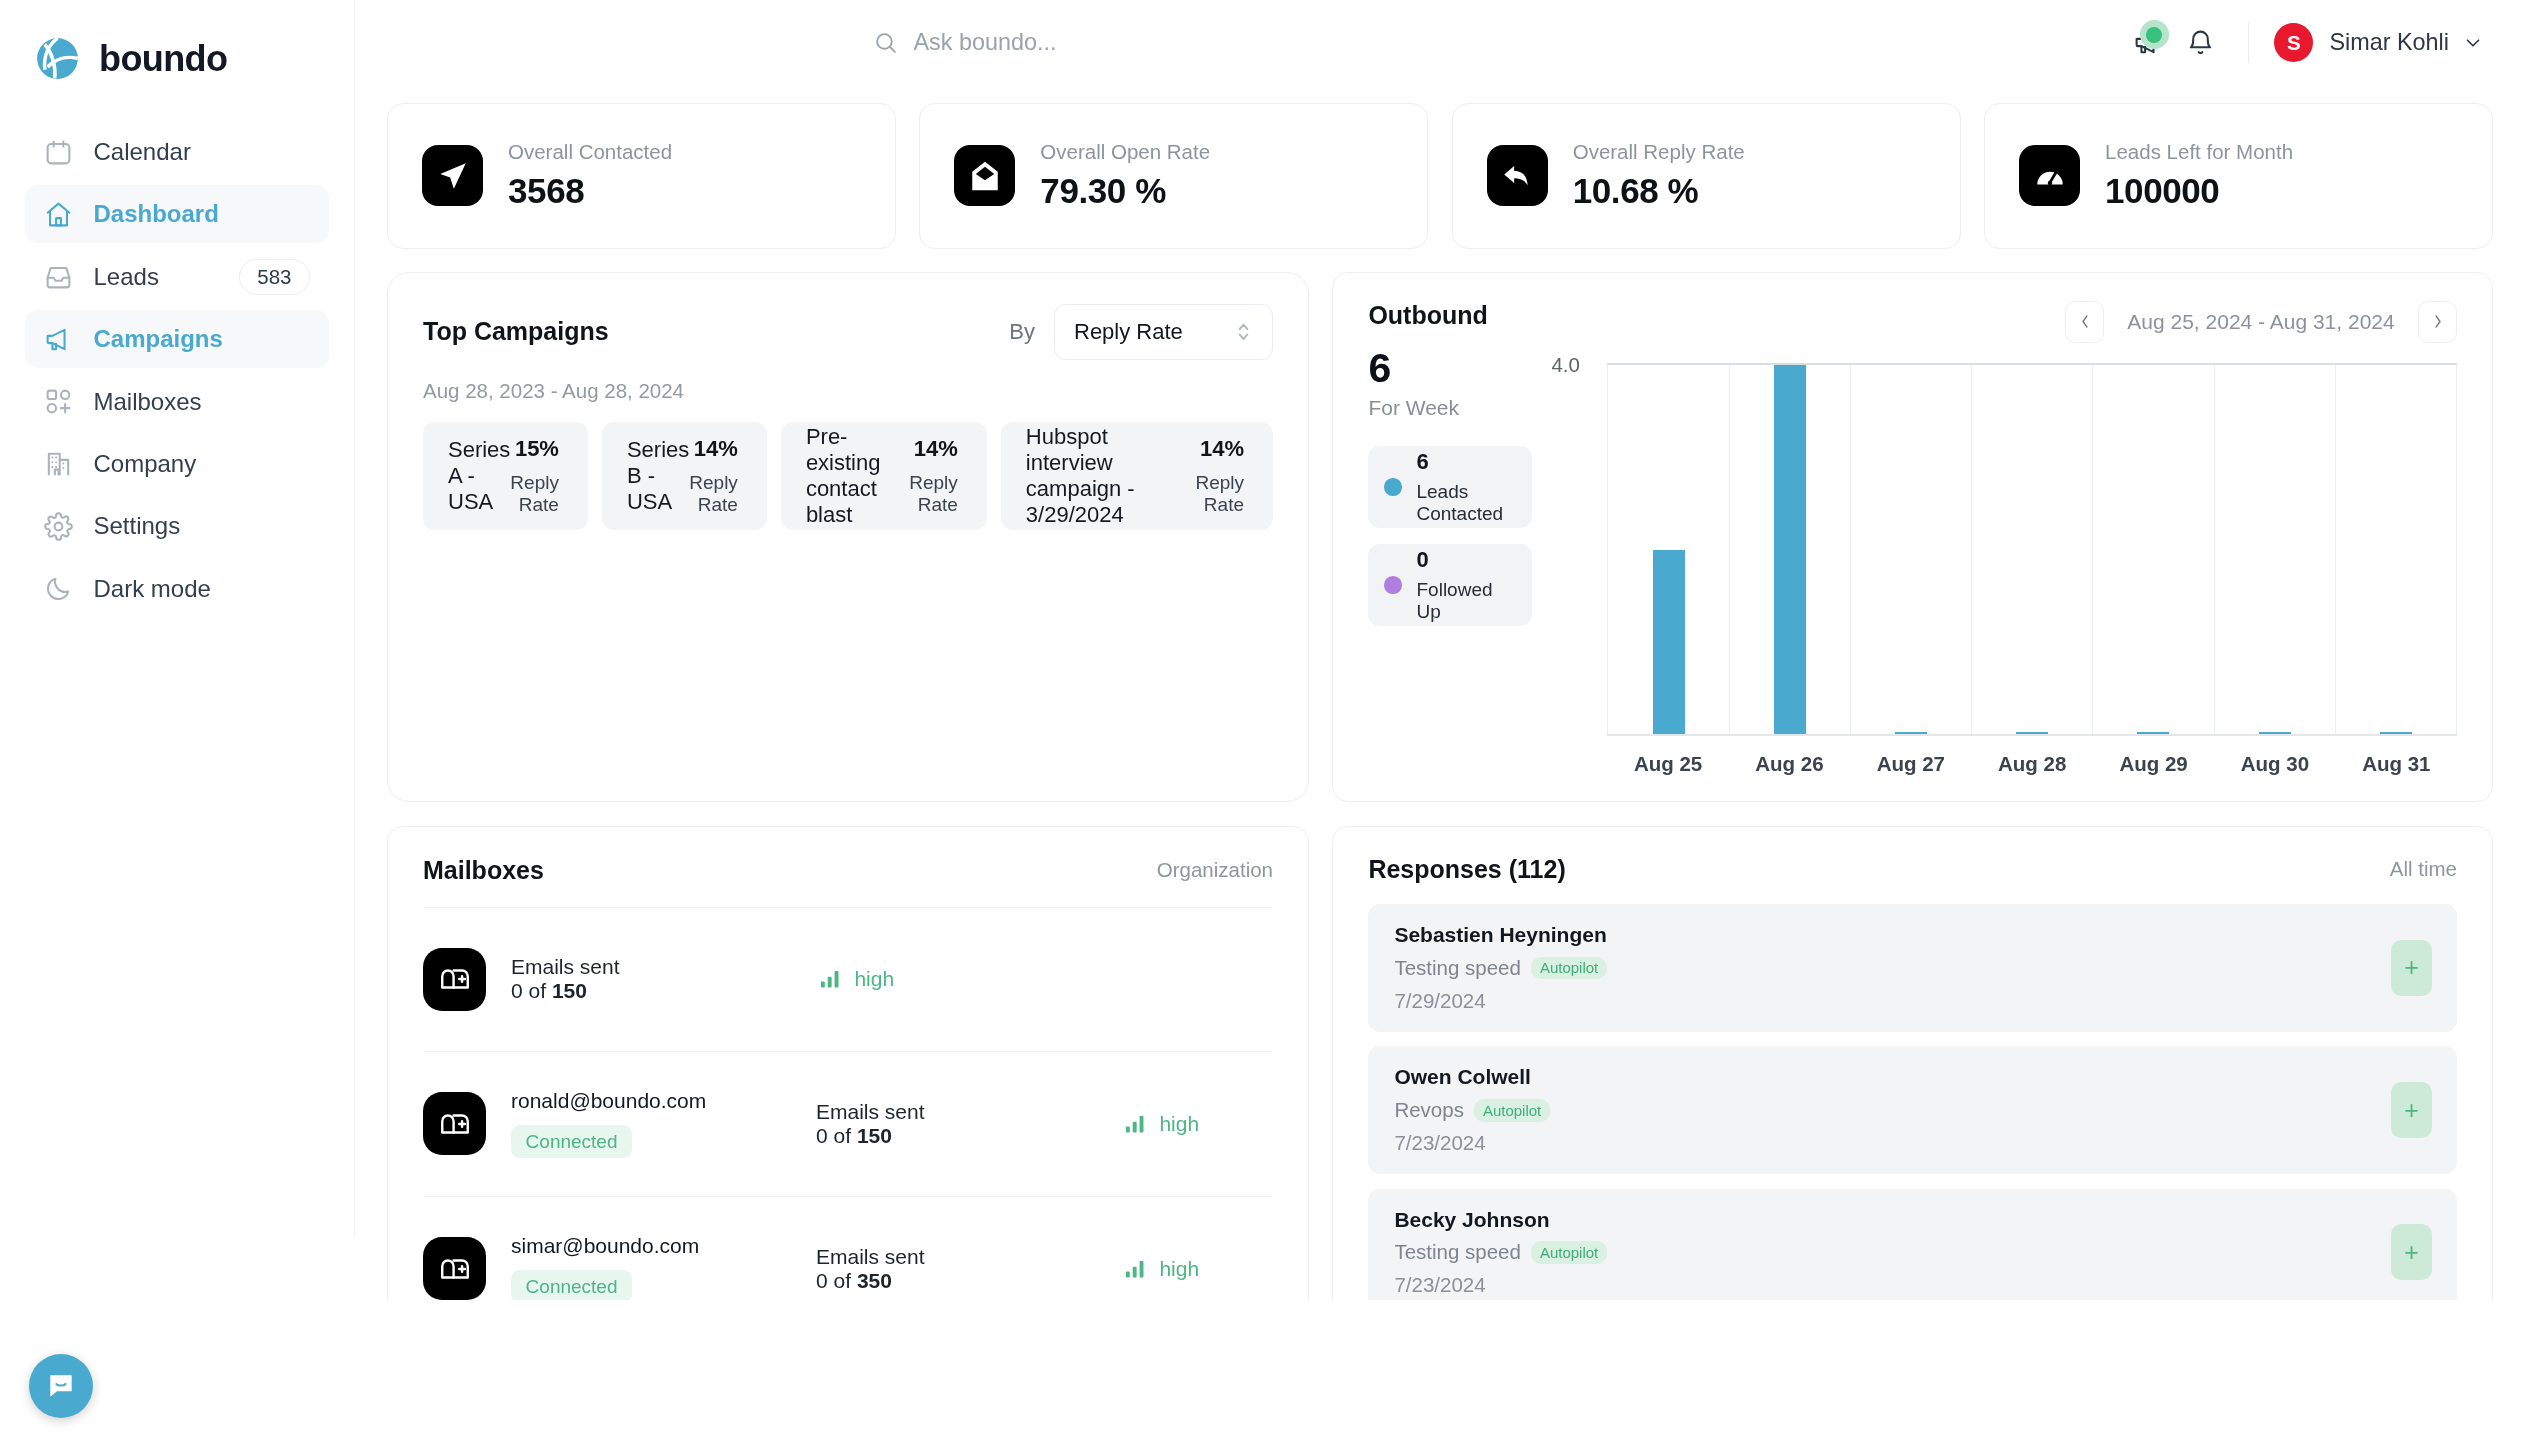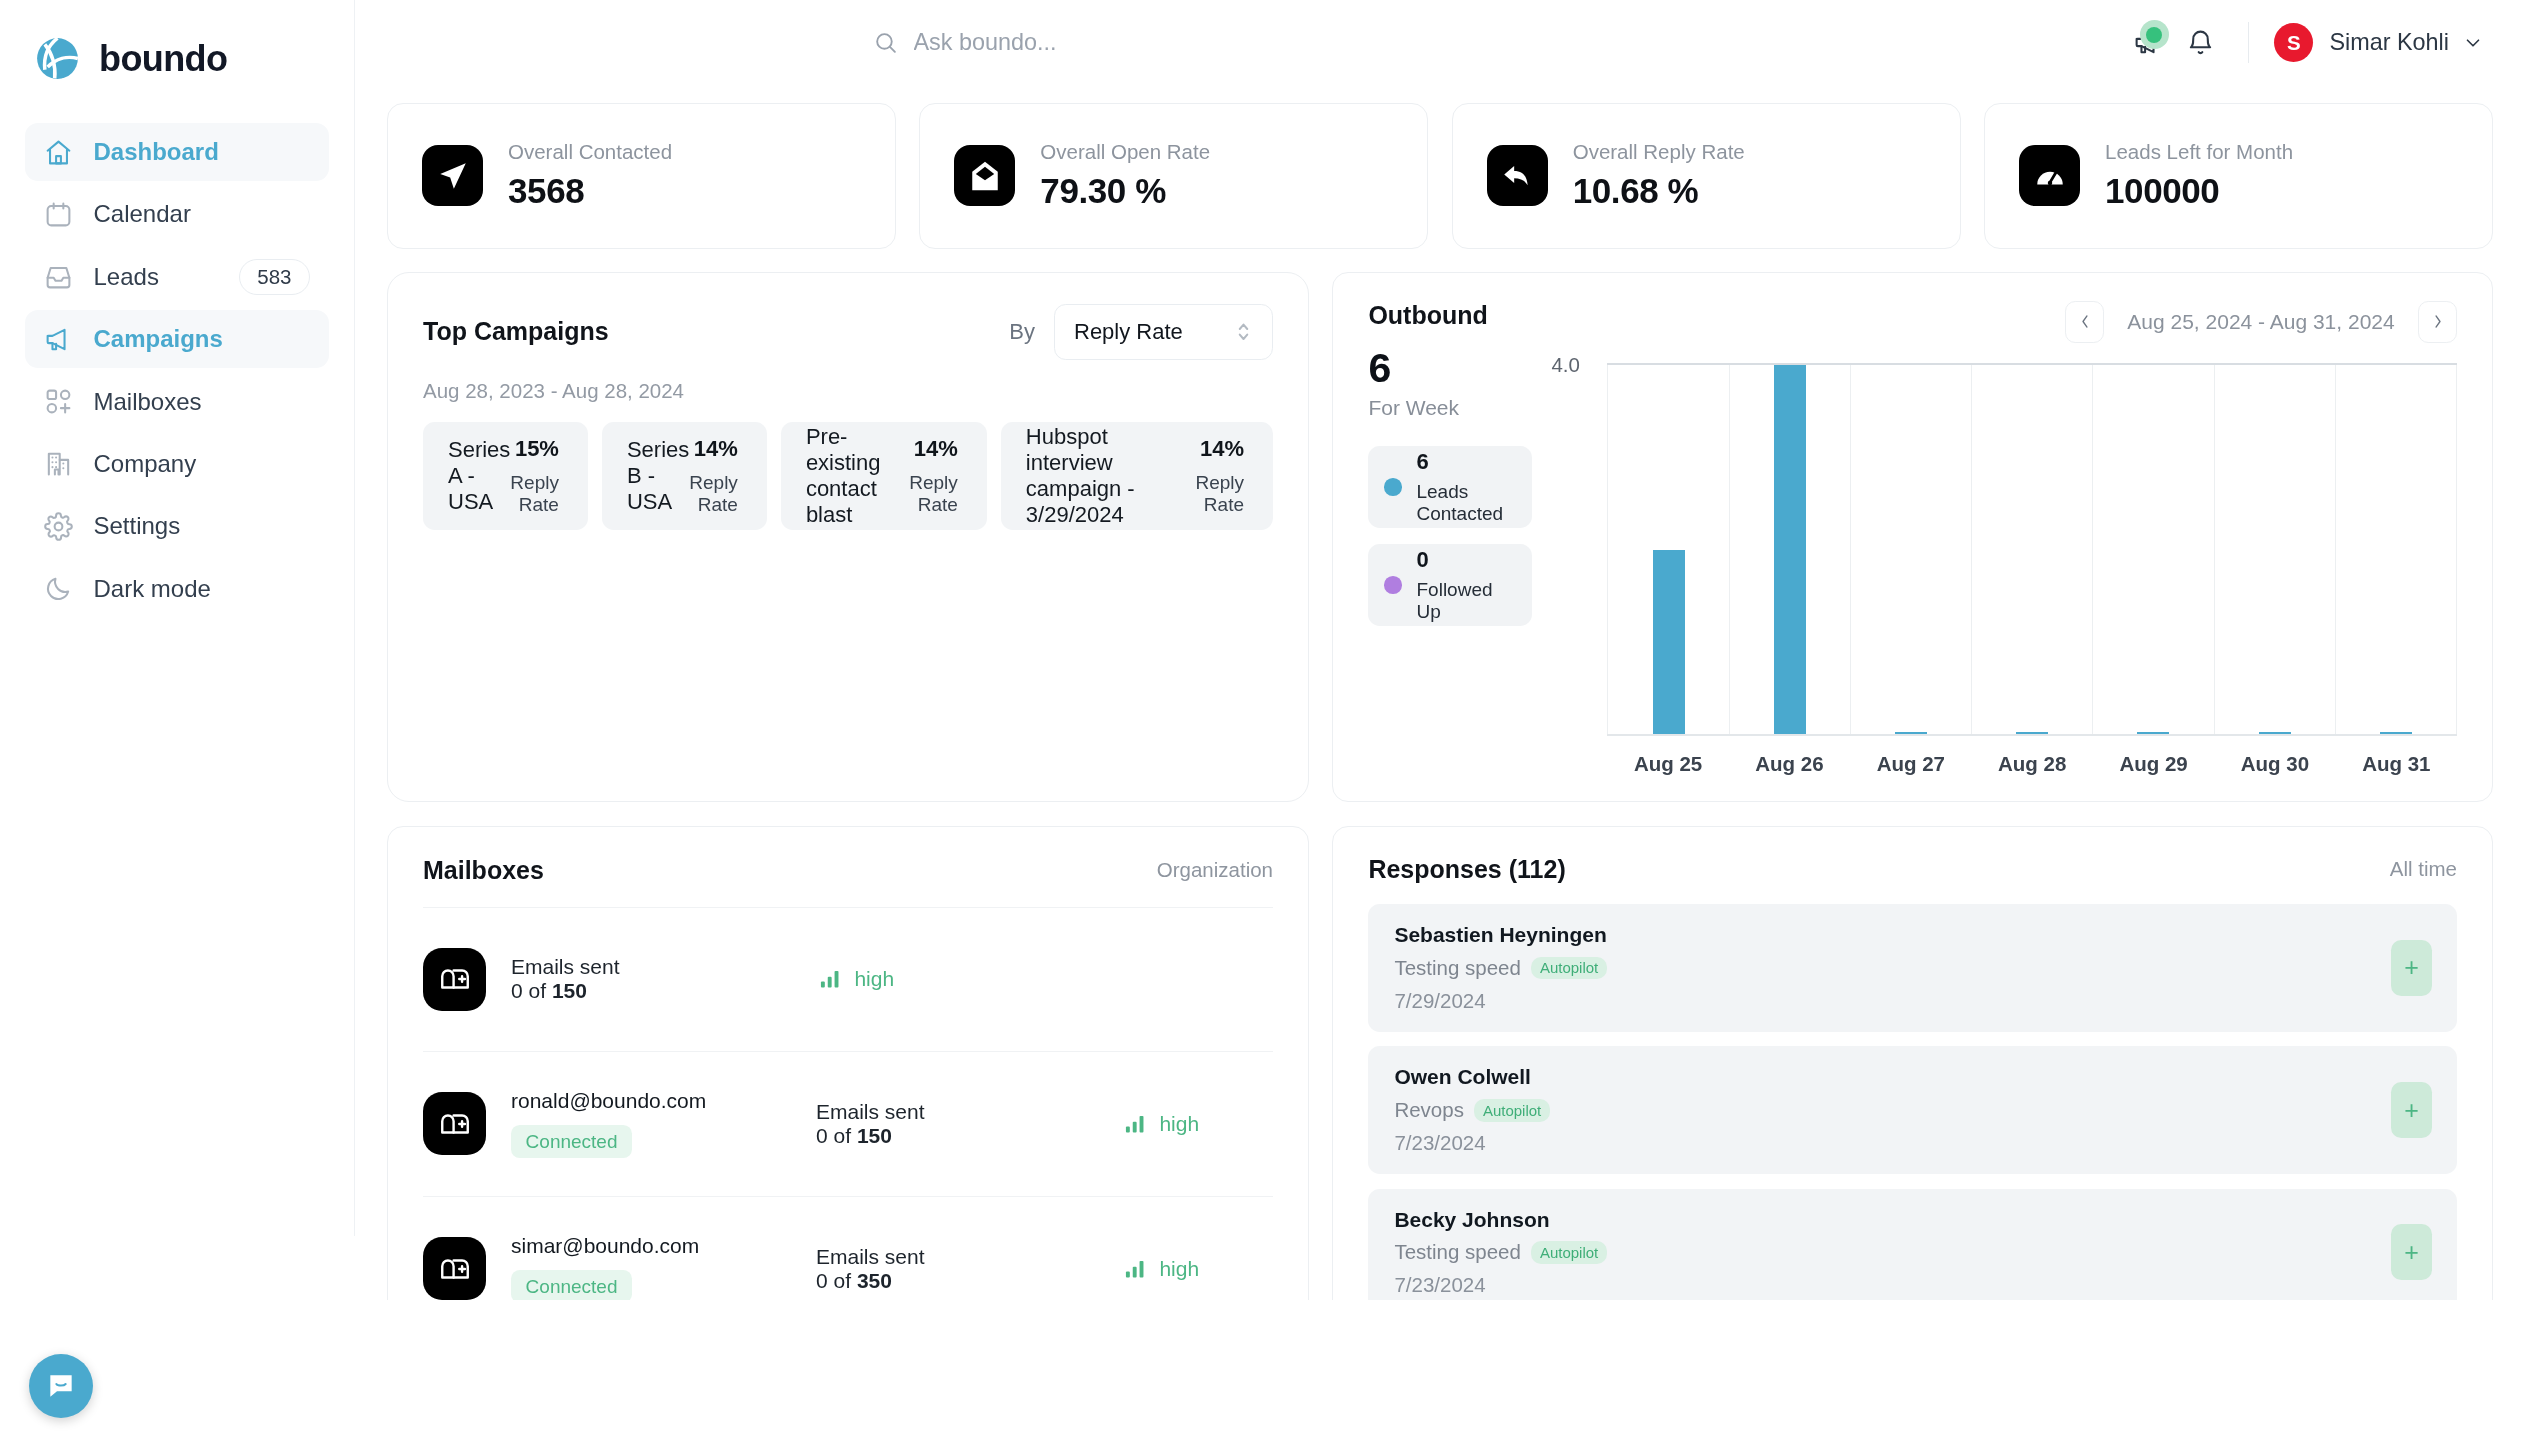--- a/index.html
+++ b/index.html
@@ -217,35 +217,35 @@
         <circle cx="32" cy="32" r="29" fill="#4aa9ce"></circle>
         <path d="M32 3 C18 14 12 30 14 48" stroke="#fff" stroke-width="5" fill="none"></path>
         <path d="M61 32 C46 28 30 32 18 44" stroke="#fff" stroke-width="5" fill="none"></path>
         <path d="M14 12 C24 24 30 42 28 60" stroke="#fff" stroke-width="5" fill="none"></path>
       </svg>
       <span class="brand-name">boundo</span>
     </div>
 
     <nav class="nav">
 
+      <div class="nav-item">
+        <svg class="ico" viewBox="0 0 24 24" fill="none" stroke="#aab2bc" stroke-width="1.7" stroke-linecap="round">
+            <rect x="3" y="5" width="18" height="16" rx="3"></rect>
+            <path d="M8 3v4M16 3v4"></path>
+          </svg>
+        <span class="nav-label">Calendar</span>
+      </div>
+
       <div class="nav-item active">
         <svg class="ico" viewBox="0 0 24 24" fill="none" stroke="#4aa9ce" stroke-width="1.7" stroke-linecap="round" stroke-linejoin="round">
             <path d="M3 10.5 12 3l9 7.5"></path>
             <path d="M5 9.5V21h14V9.5"></path>
             <rect x="10" y="15" width="4" height="6"></rect>
           </svg>
         <span class="nav-label">Dashboard</span>
-      </div>
-
-      <div class="nav-item">
-        <svg class="ico" viewBox="0 0 24 24" fill="none" stroke="#aab2bc" stroke-width="1.7" stroke-linecap="round">
-            <rect x="3" y="5" width="18" height="16" rx="3"></rect>
-            <path d="M8 3v4M16 3v4"></path>
-          </svg>
-        <span class="nav-label">Calendar</span>
       </div>
 
       <div class="nav-item">
         <svg class="ico" viewBox="0 0 24 24" fill="none" stroke="#aab2bc" stroke-width="1.7" stroke-linecap="round" stroke-linejoin="round">
             <path d="M3 13 5.5 5h13L21 13v6a2 2 0 0 1-2 2H5a2 2 0 0 1-2-2z"></path>
             <path d="M3 13h5l1.5 2.5h5L16 13h5"></path>
           </svg>
         <span class="nav-label">Leads</span>
         <span class="badge-count">583</span>
       </div>

